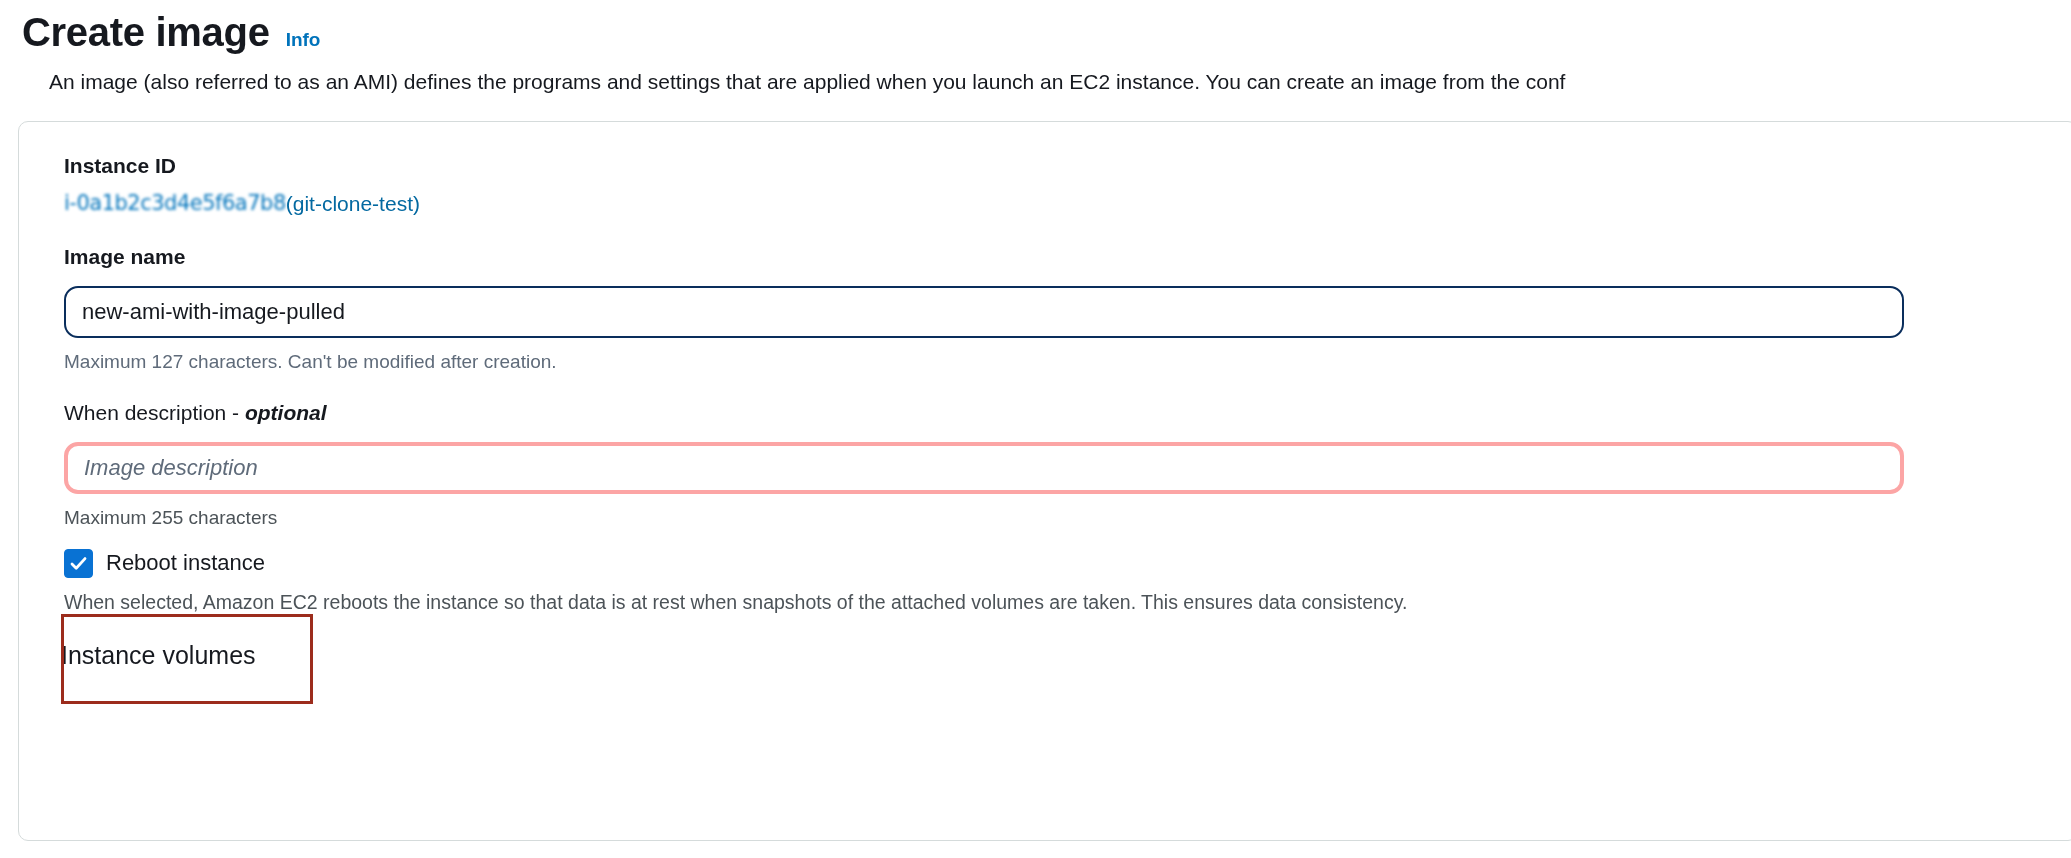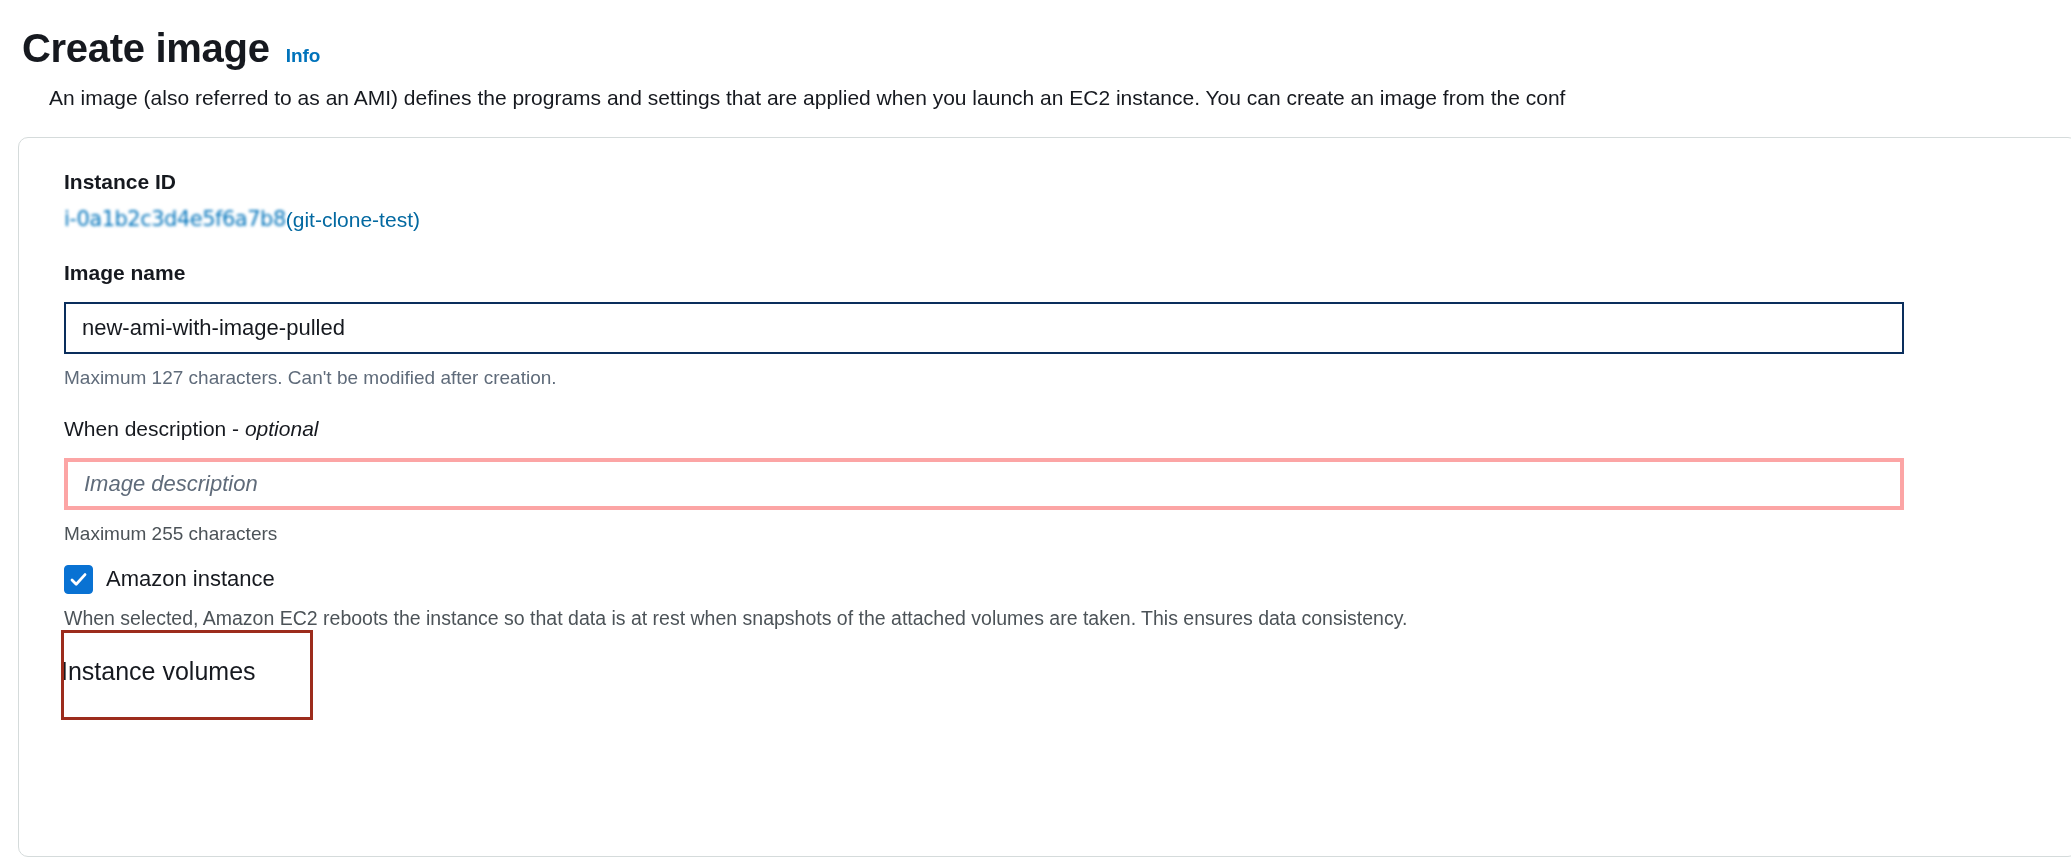--- a/index.html
+++ b/index.html
@@ -20,21 +20,20 @@
     box-sizing: border-box;
     padding: 0;
   }
 
   
   .page-header {
     display: flex;
     align-items: baseline;
     gap: 16px;
     padding: 8px 0 0 22px;
-    margin-top: 16px;
   }
   .page-title {
     font-size: 40px;
     font-weight: bold;
     letter-spacing: -0.3px;
     color: #16191f;
     line-height: 1.2;
   }
   .info-link {
     font-size: 19px;
@@ -73,21 +72,21 @@
     font-weight: bold;
     color: #16191f;
     line-height: 1.3;
   }
   .field-label-normal {
     font-size: 21px;
     font-weight: normal;
     color: #16191f;
     line-height: 1.3;
   }
-  .field-label-normal i { font-style: italic; font-weight: normal; }
+  .field-label-normal i { font-style: italic; font-weight: bold; }
 
   
   .instance-id-row {
     margin-top: 10px;
     font-size: 21px;
     line-height: 1.3;
     color: #16191f;
     display: flex;
     align-items: center;
   }
@@ -100,21 +99,21 @@
     user-select: none;
   }
   .instance-id-suffix { color: #0369a1; }
 
   
   .input-wrap { margin-top: 16px; }
   .text-input {
     box-sizing: border-box;
     width: 1840px;
     height: 52px;
-    border-radius: 0;
+    border-radius: 14px;
     font-size: 22px;
     padding: 0 16px;
     color: #16191f;
     background: #ffffff;
     font-family: "Liberation Sans", sans-serif;
     outline: none;
   }
   .text-input.focused {
     border: 2px solid #0a2e5c;
   }
@@ -225,21 +224,21 @@
       </div>
       <div class="hint dark">Maximum 255 characters</div>
     </div>
 
     <div class="checkbox-row">
       <span class="checkbox">
         <svg width="19" height="19" viewBox="0 0 19 19" aria-hidden="true">
           <path d="M3 10 L7.2 14.2 L16 4.6" fill="none" stroke="#ffffff" stroke-width="2.8" stroke-linecap="round" stroke-linejoin="round"></path>
         </svg>
       </span>
-      <span class="checkbox-label">Amazon instance</span>
+      <span class="checkbox-label">Reboot instance</span>
     </div>
     <div class="reboot-hint">When selected, Amazon EC2 reboots the instance so that data is at rest when snapshots of the attached volumes are taken. This ensures data consistency.</div>
 
     <div class="reboot-annotation"></div>
 
     <div class="section-heading">Instance volumes</div>
 
   </div>
 </div>
 

